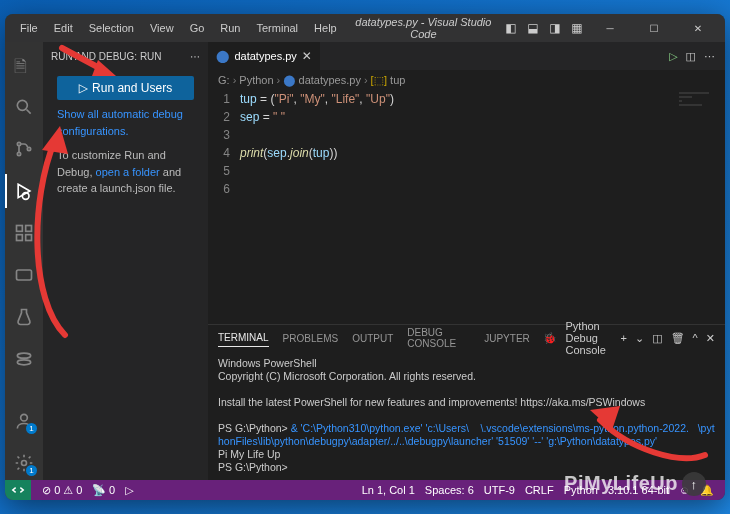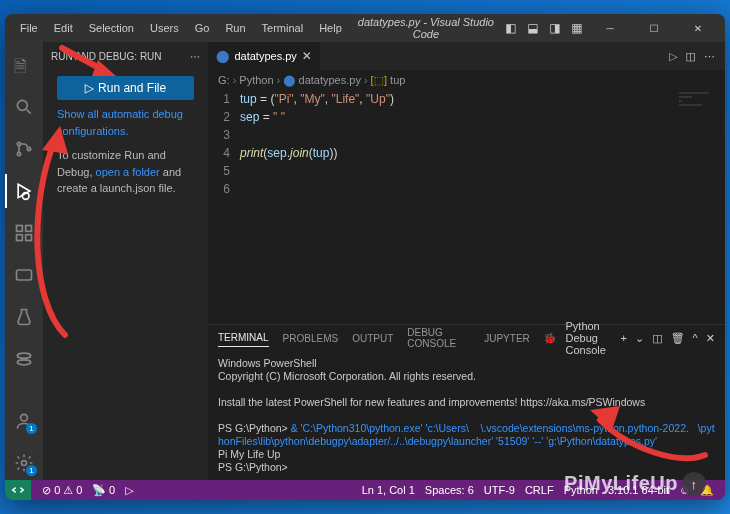--- a/index.html
+++ b/index.html
@@ -81,21 +81,21 @@
 </head>
 <body>
 
 <div class="app">
 
   <div class="titlebar">
     <div class="menu">
       <div class="menu-item">File</div>
       <div class="menu-item">Edit</div>
       <div class="menu-item">Selection</div>
-      <div class="menu-item">Users</div>
+      <div class="menu-item">View</div>
       <div class="menu-item">Go</div>
       <div class="menu-item">Run</div>
       <div class="menu-item">Terminal</div>
       <div class="menu-item">Help</div>
     </div>
     <div class="title-center">datatypes.py - Visual Studio Code</div>
     <div class="title-right">
       <span class="layout-icon">◧</span>
       <span class="layout-icon">⬓</span>
       <span class="layout-icon">◨</span>
@@ -174,21 +174,21 @@
     </div>
 
     <div class="sidebar">
       <div class="sidebar-head">
         <span>RUN AND DEBUG: RUN</span>
         <span>⋯</span>
       </div>
       <div class="sidebar-body">
         <button class="run-btn">
           <span>▷</span>
-          <span>Run and File</span>
+          <span>Run and Users</span>
         </button>
         <p><span class="link">Show all automatic debug configurations.</span></p>
         <p><span>To customize Run and Debug, </span><span class="link">open a folder</span><span> and create a launch.json file.</span></p>
       </div>
     </div>
 
     <div class="editor-area">
 
       <div class="tabs">
         <div class="tab">

